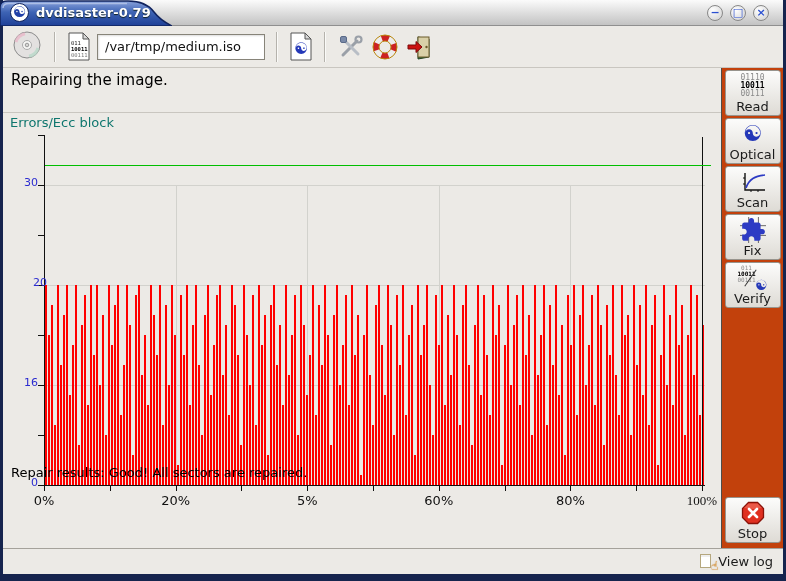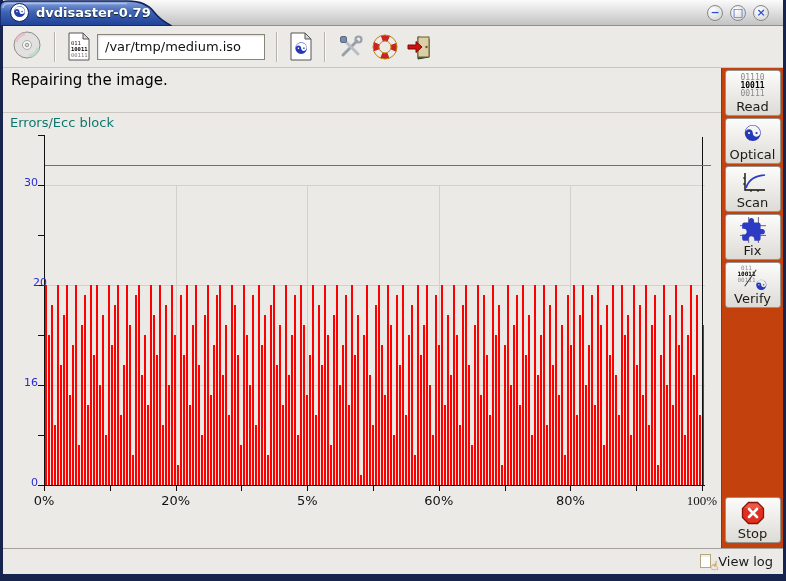--- a/index.html
+++ b/index.html
@@ -422,20 +422,21 @@
             <div class="abs tick" style="left:567.4px;top:373px;width:1px;height:5px;"></div>
             <div class="abs tick" style="left:633.2px;top:373px;width:1px;height:5px;"></div>
             <div class="abs tick" style="left:699.0px;top:373px;width:1px;height:5px;"></div>
             <div class="abs xlab" style="left:15.0px;top:380px;">0%</div>
             <div class="abs xlab" style="left:146.6px;top:380px;">20%</div>
             <div class="abs xlab" style="left:278.2px;top:380px;">5%</div>
             <div class="abs xlab" style="left:409.8px;top:380px;">60%</div>
             <div class="abs xlab" style="left:541.4px;top:380px;">80%</div>
             <div class="abs xlab" style="left:673.0px;top:380px;font-family:Liberation Serif, serif;">100%</div>
           </div>
+        <div class="result-line" style="top:397px">Repair results: Good! All sectors are repaired.</div>
       </div>
 
       <div class="sidebar">
         <div class="side-btn">
           <span class="icn bin">
             <span><span>01110</span><br><b>10011</b><br><span>00111</span></span>
           </span>
           <span>Read</span>
         </div>
         <div class="side-btn">

